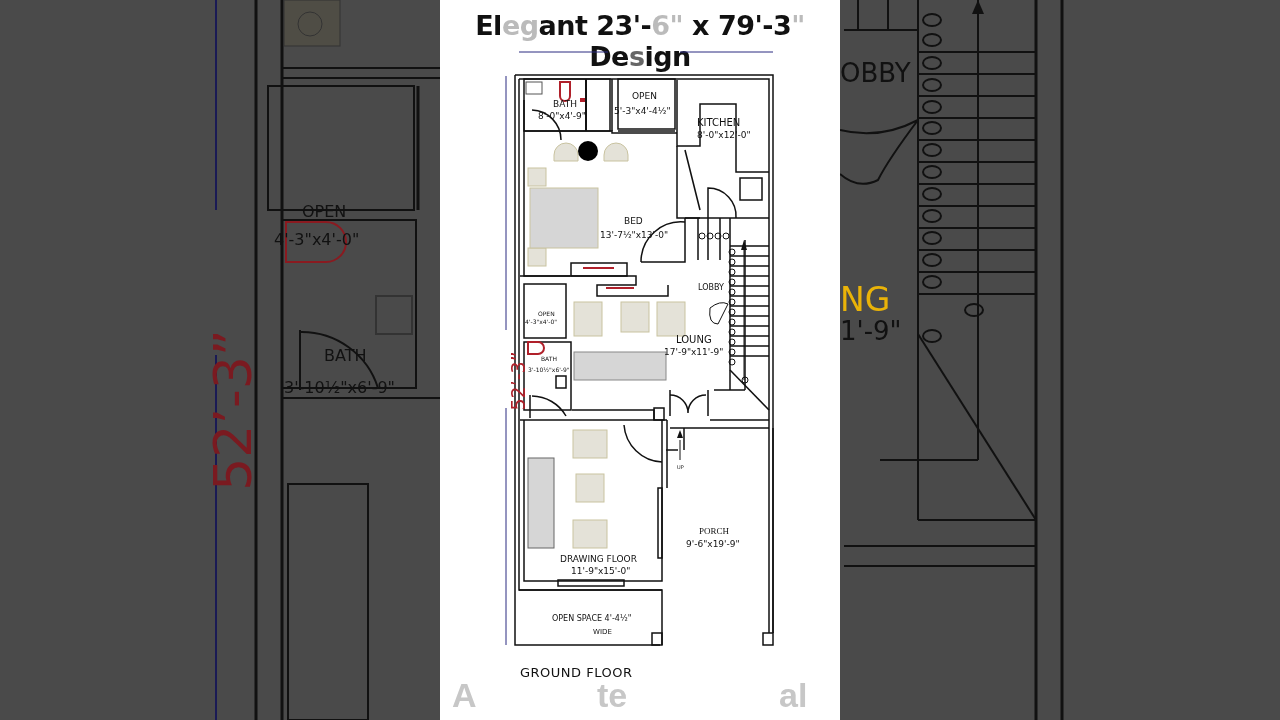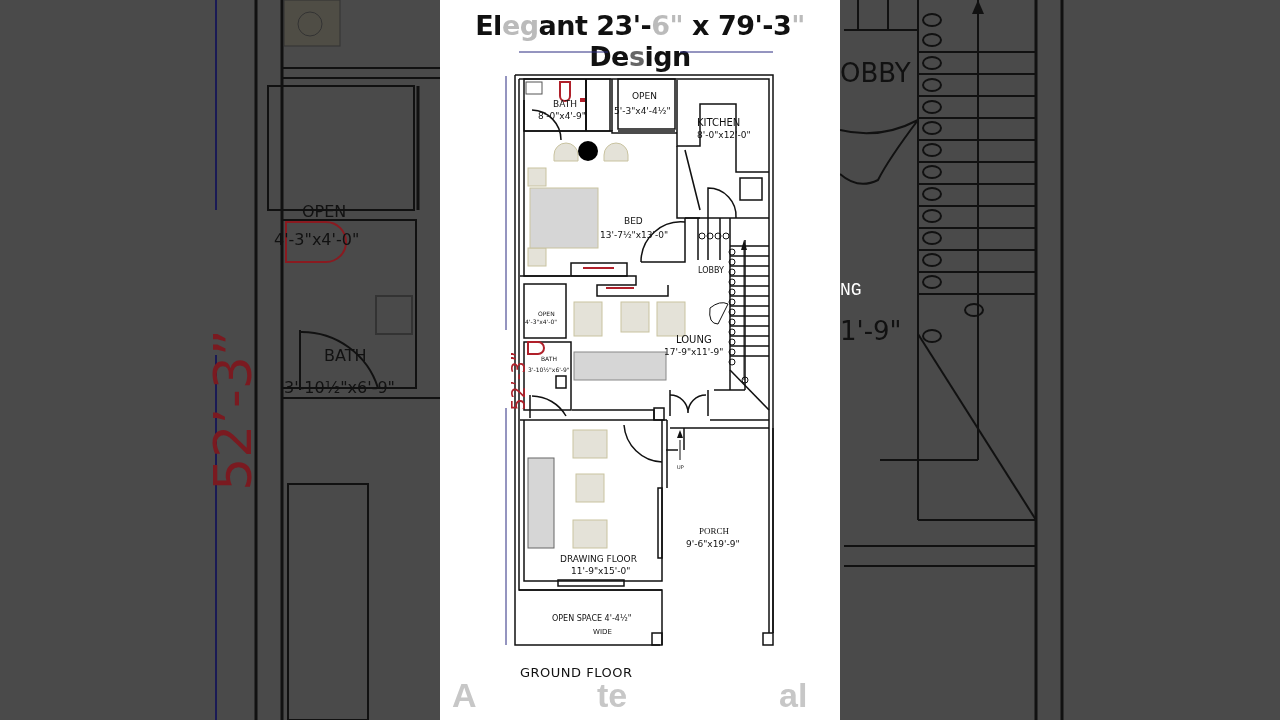--- a/index.html
+++ b/index.html
@@ -88,21 +88,21 @@
         <ellipse cx="92" cy="216" rx="9" ry="6"></ellipse>
       <ellipse cx="92" cy="238" rx="9" ry="6"></ellipse>
         <ellipse cx="92" cy="260" rx="9" ry="6"></ellipse>
       <ellipse cx="92" cy="282" rx="9" ry="6"></ellipse>
         <ellipse cx="134" cy="310" rx="9" ry="6"></ellipse>
       <ellipse cx="92" cy="336" rx="9" ry="6"></ellipse>
       <path d="M0 130 q40 10 78 -10 q-30 40 -40 60 q-20 10 -38 -6"></path>
     </g>
   </svg>
   <div class="lbl" style="left:0;top:58px;font-size:26px;color:#111;">OBBY</div>
-  <div class="lbl" style="left:0;top:280px;font-size:18px;color:#ffffff;font-family:Liberation Mono, monospace;">NG</div>
+  <div class="lbl" style="left:0;top:280px;font-size:33px;color:#eab308;">NG</div>
   <div class="lbl" style="left:0;top:316px;font-size:26px;color:#111;">1'-9"</div>
 </div>
 
 <div class="center">
 
   <div class="title">
     <span>El</span><span class="fade">eg</span><span>ant 23'-</span><span class="fade">6"</span><span> x 79'-3</span><span class="fade">"</span><span> De</span><span class="mid">s</span><span>ign</span>
   </div>
 
   <svg class="plan" width="400" height="720">
@@ -238,21 +238,21 @@
   <div class="dimleft">52’-3”</div>
 
   <div class="lbl" style="left:113px;top:99px;font-size:9px;">BATH</div>
   <div class="lbl" style="left:98px;top:111px;font-size:9px;">8'-0"x4'-9"</div>
   <div class="lbl" style="left:192px;top:91px;font-size:9px;">OPEN</div>
   <div class="lbl" style="left:174px;top:106px;font-size:9px;">5'-3"x4'-4½"</div>
   <div class="lbl" style="left:257px;top:117px;font-size:10px;">KITCHEN</div>
   <div class="lbl" style="left:257px;top:130px;font-size:9px;">8'-0"x12'-0"</div>
   <div class="lbl" style="left:184px;top:216px;font-size:9px;">BED</div>
   <div class="lbl" style="left:160px;top:230px;font-size:9px;">13'-7½"x13'-0"</div>
-  <div class="lbl" style="left:258px;top:266px;font-size:8px;">LOBBY</div>
+  <div class="lbl" style="left:258px;top:283px;font-size:8px;">LOBBY</div>
   <div class="lbl" style="left:98px;top:310px;font-size:6px;">OPEN</div>
   <div class="lbl" style="left:85px;top:318px;font-size:6px;">4'-3"x4'-0"</div>
   <div class="lbl" style="left:101px;top:355px;font-size:6px;">BATH</div>
   <div class="lbl" style="left:88px;top:366px;font-size:6px;">3'-10½"x6'-9"</div>
   <div class="lbl" style="left:236px;top:334px;font-size:10px;">LOUNG</div>
   <div class="lbl" style="left:224px;top:347px;font-size:9px;">17'-9"x11'-9"</div>
   <div class="lbl" style="left:120px;top:554px;font-size:9px;">DRAWING FLOOR</div>
   <div class="lbl" style="left:131px;top:566px;font-size:9px;">11'-9"x15'-0"</div>
   <div class="lbl" style="left:259px;top:526px;font-size:9px;font-family:Liberation Serif, serif;">PORCH</div>
   <div class="lbl" style="left:246px;top:539px;font-size:9px;">9'-6"x19'-9"</div>

